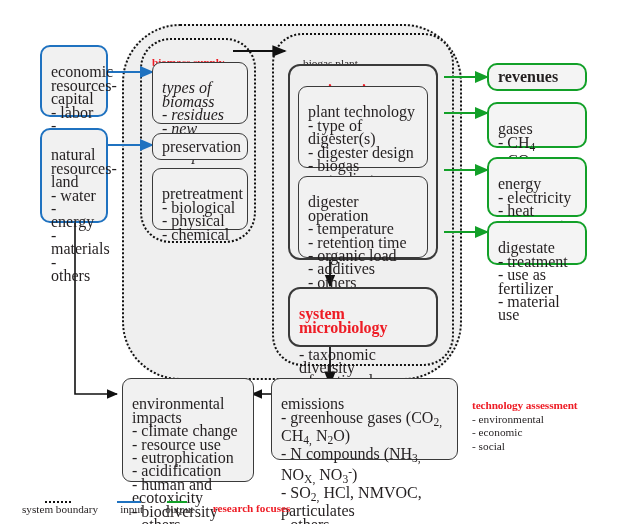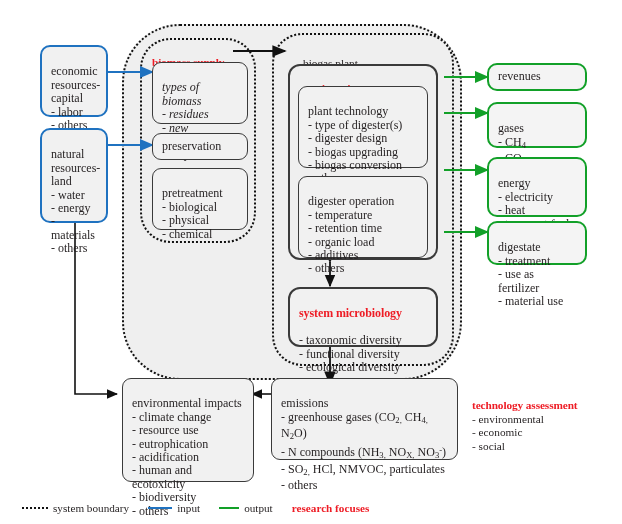--- a/index.html
+++ b/index.html
@@ -9,21 +9,21 @@
   }
   .stage{position:absolute;left:0;top:0;width:622px;height:524px;}
   svg.layer{position:absolute;left:0;top:0;width:622px;height:524px;pointer-events:none;}
 
   
   .box{
     position:absolute;box-sizing:border-box;
     border:1.4px solid #3a3a3a;border-radius:9px;
     background:#f1f1f1;
     padding:5px 7px 5px 9px;
-    font-size:12px;line-height:13.4px;
+    font-size:16px;line-height:13.4px;
     white-space:pre-line;
   }
   .box.blue{border:2px solid #1f72c0;border-radius:10px;}
   .box.green{border:2px solid #12a028;border-radius:10px;background:#f4f4f4;}
   .box.thick{border-width:2px;border-radius:12px;}
 
   .hdr{font-weight:bold;color:#ee1c25;display:block;letter-spacing:-0.1px;}
   .plain-title{display:block;}
 
   
@@ -34,21 +34,21 @@
   }
   .dotted.outer{border-radius:58px;}
   .dotted.inner{border-radius:30px;}
 
   .freetext{position:absolute;font-size:11.3px;line-height:13.4px;white-space:pre-line;}
   .freetext .hdr{font-size:11.3px;}
 
   
   .legend{position:absolute;left:22px;top:498px;width:580px;height:20px;
     font-size:11.2px;display:flex;align-items:center;gap:0;}
-  .legend .item{display:flex;align-items:center;margin-right:19px;}
+  .legend .item{display:flex;align-items:center;margin-right:19px;flex-direction:column;}
   .legend .swatch{display:inline-block;margin-right:5px;}
   .sw-dot{width:26px;height:0;border-top:2.4px dotted #111;}
   .sw-blue{width:24px;height:0;border-top:2.4px solid #1f72c0;}
   .sw-green{width:20px;height:0;border-top:2.6px solid #12a028;}
   .legend .red{color:#ee1c25;font-weight:bold;}
   sub{font-size:0.72em;vertical-align:-0.25em;}
   sup{font-size:0.72em;vertical-align:0.35em;}
 </style>
 </head>
 <body>
@@ -182,21 +182,21 @@
 - others</span>
   </div>
 
   <div class="box thick" style="left:288px;top:287px;width:150px;height:60px;">
     <span class="hdr">system microbiology</span>
     <span>- taxonomic diversity
 - functional diversity
 - ecological diversity</span>
   </div>
 
-  <div class="box green" style="left:487px;top:63px;width:100px;height:28px;display:flex;align-items:center;">
+  <div class="box green" style="left:487px;top:63px;width:100px;height:28px;display:flex;align-items:center;font-weight:bold;">
     <span>revenues</span>
   </div>
 
   <div class="box green" style="left:487px;top:102px;width:100px;height:46px;">
     <span>gases</span>
     <span>- CH<sub>4</sub>
 - CO<sub>2</sub></span>
   </div>
 
   <div class="box green" style="left:487px;top:157px;width:100px;height:60px;">

